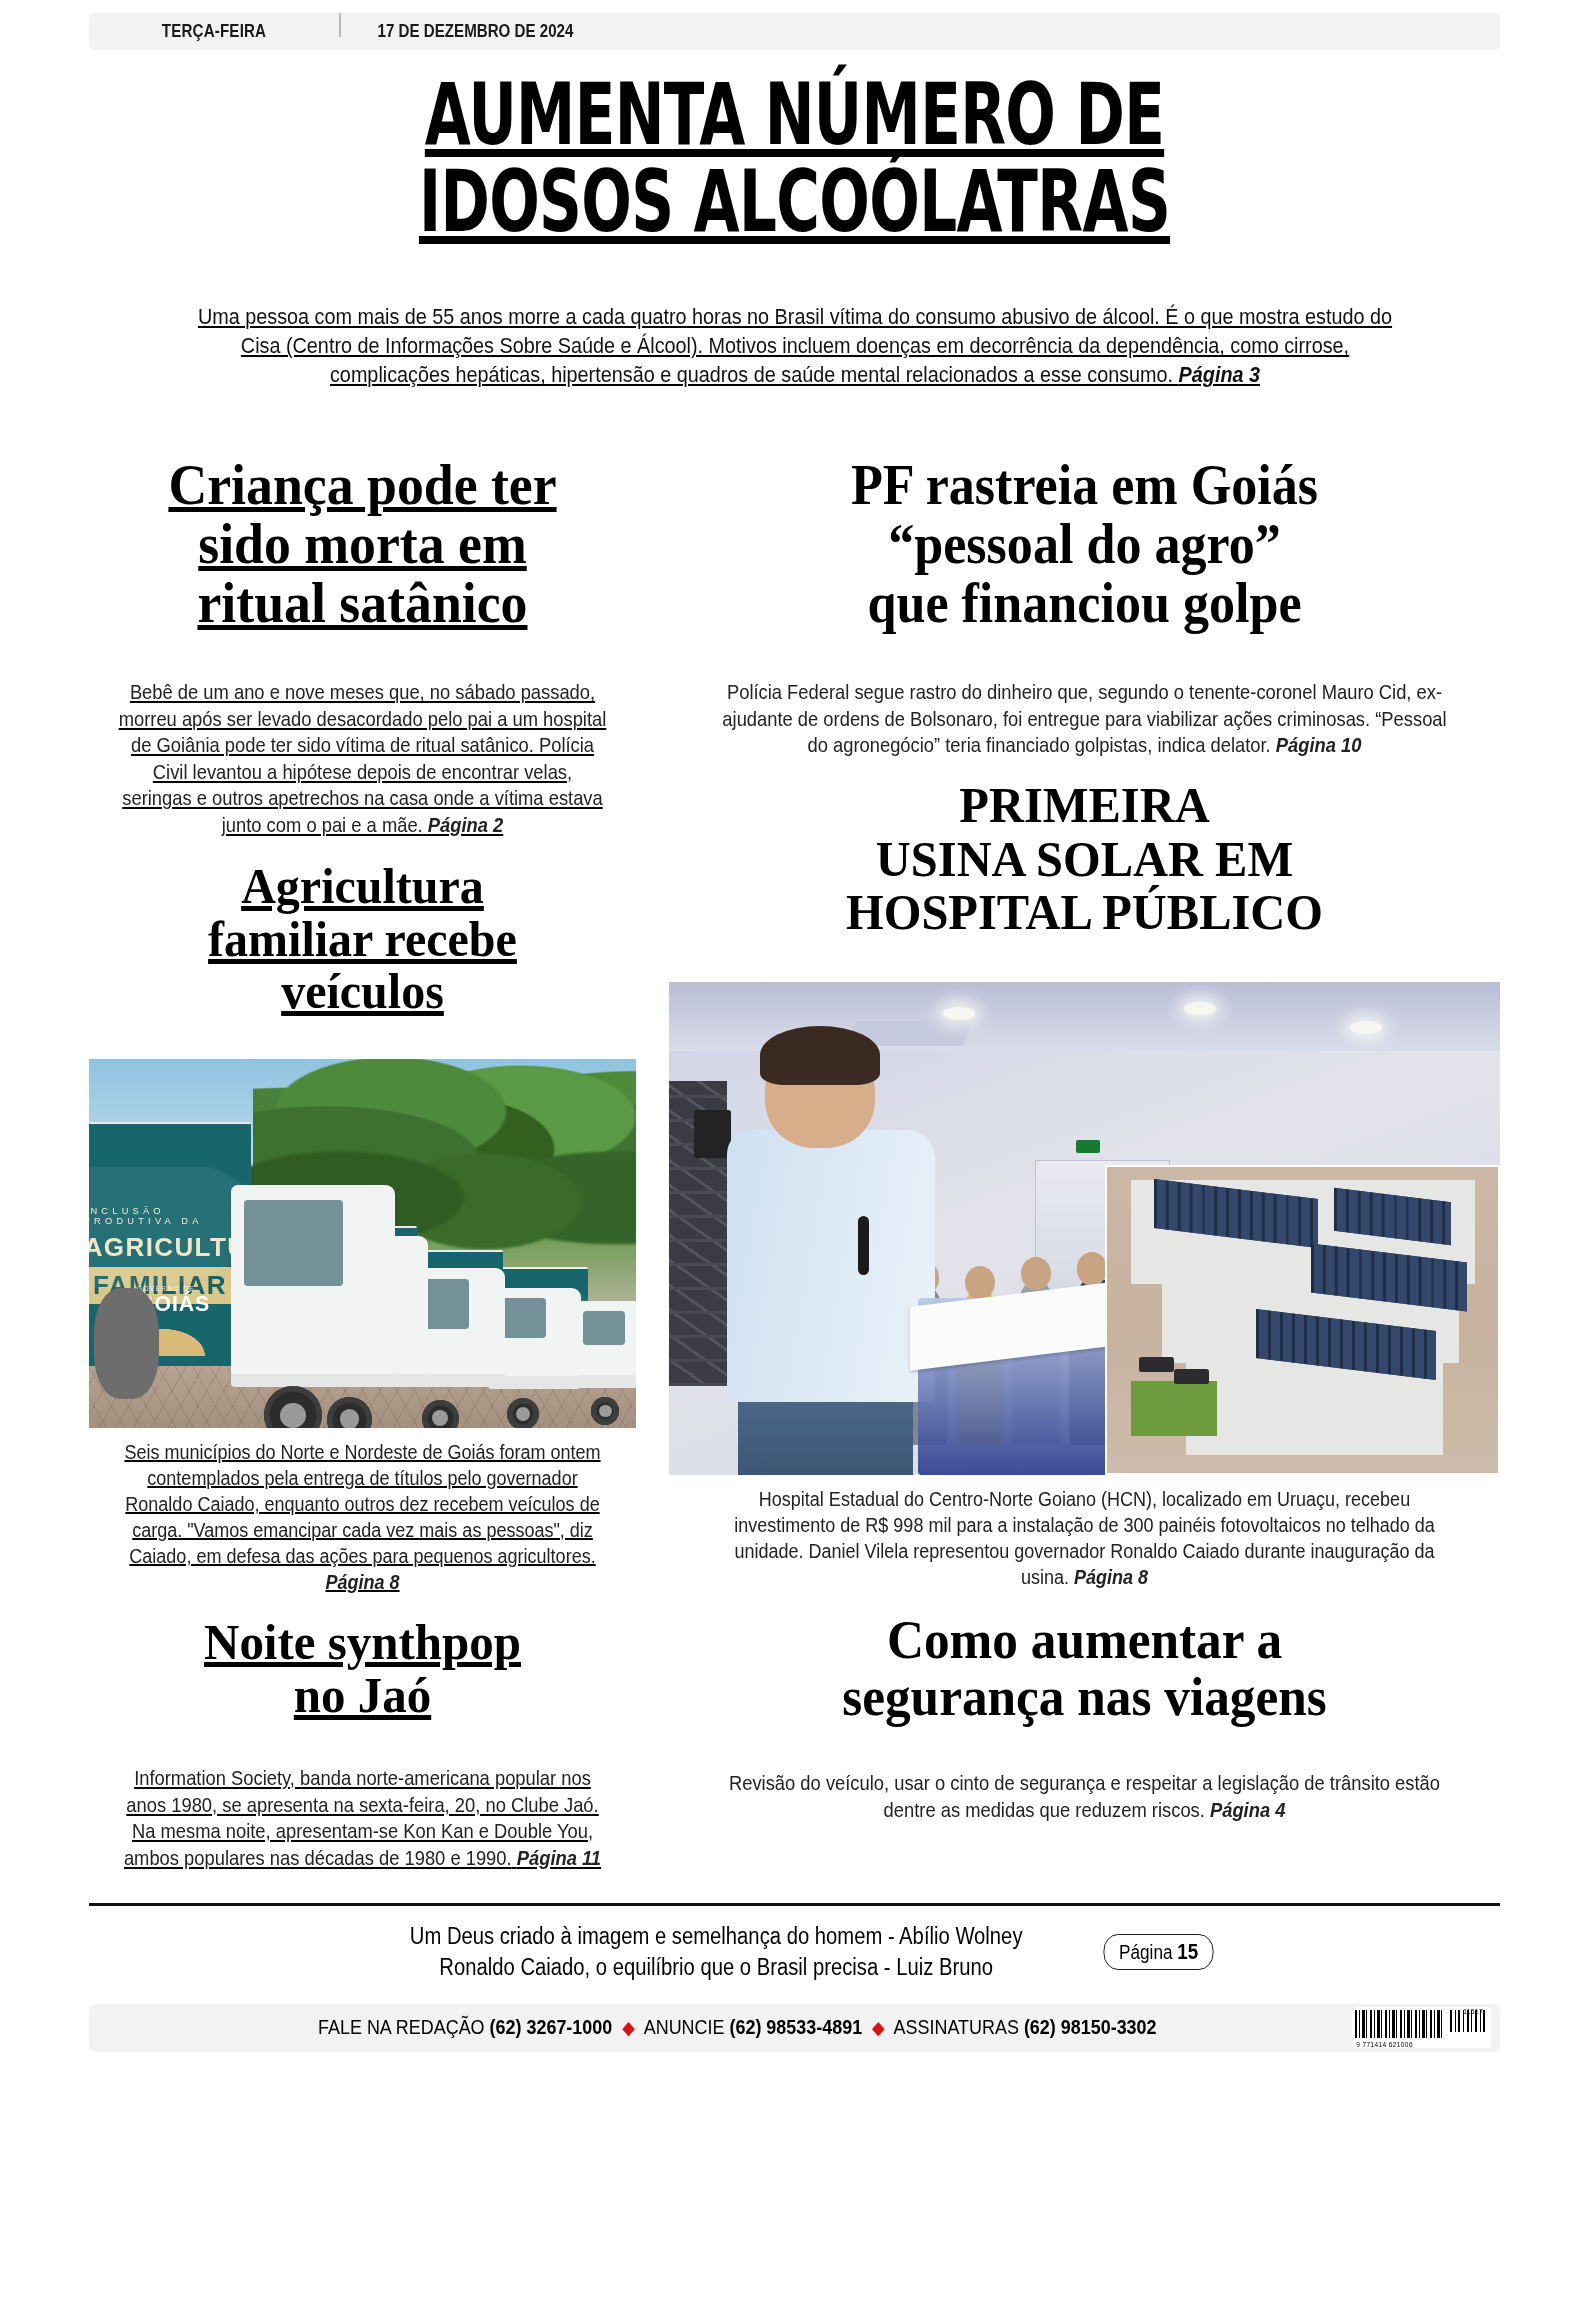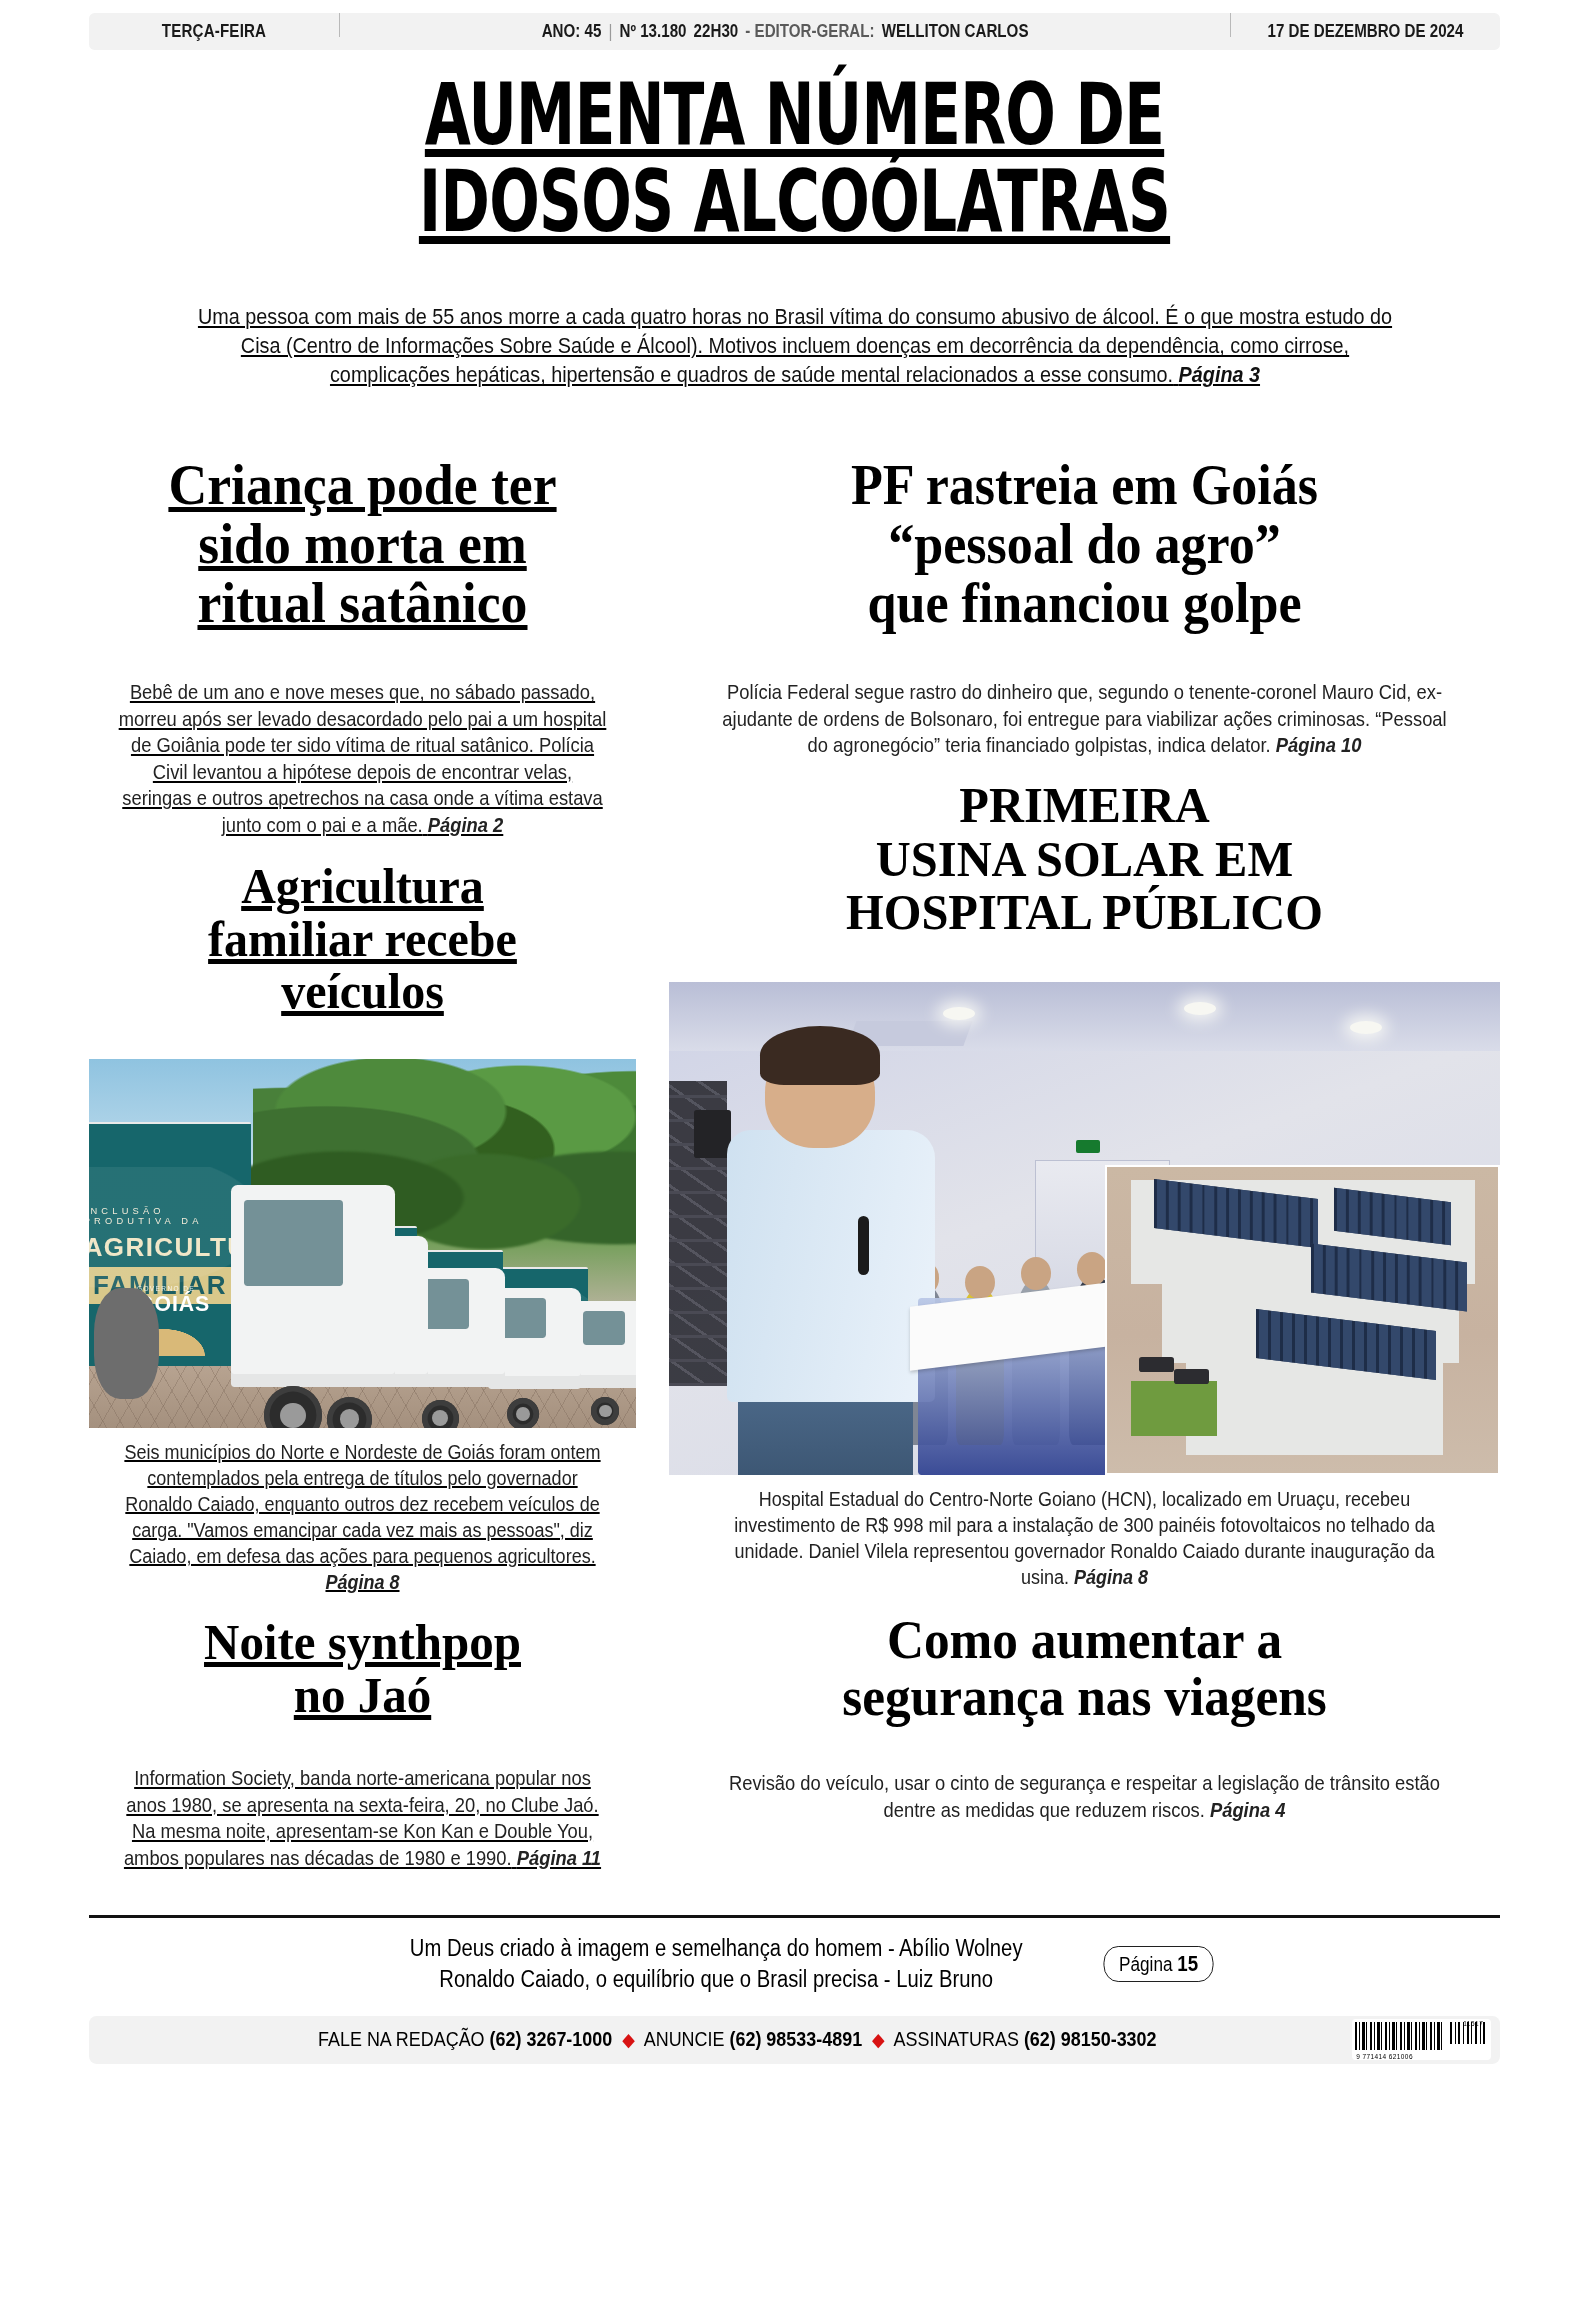--- a/index.html
+++ b/index.html
@@ -286,21 +286,21 @@
     overflow:hidden;
   }
   .roof{position:absolute;background:#e6e7e5;}
   .panels{position:absolute;background:#2b3d5c;
     background-image: repeating-linear-gradient(90deg,#1e2d48 0 2.8px,#33486b 2.8px 12px),
                       repeating-linear-gradient(0deg,rgba(255,255,255,.18) 0 0.9px,transparent 0.9px 10.2px);}
   .grass{position:absolute;background:#6f9b3f;}
   .car{position:absolute;background:#2c2c30;border-radius:2.8px;}
 
   
-  .opinion-wrap { margin: 24px 89px 0 89px; }
+  .opinion-wrap { margin: 12px 89px 0 89px; }
   .opinion-rule { height: 2.8px; background: #111; }
   .opinion {
     display: flex; align-items: center; justify-content: center;
     gap: 32px; padding: 15px 0 13px 0;
   }
   .opinion-lines {
     font-family: "Liberation Sans Narrow", "Liberation Sans", sans-serif;
     font-size: 23px; line-height: 1.35; text-align: center; transform: scaleX(0.88);
   }
   .opinion-badge {
@@ -364,30 +364,20 @@
 </style>
 </head>
 <body>
 
 <div class="page">
 
 
   <div class="infobar">
     <div class="infobar-cell ib-left">TERÇA-FEIRA</div>
     <div class="ib-sep"></div>
-    <div class="infobar-cell ib-mid">
-      <div class="ib-mid-inner">
-        <span class="ib-strong">ANO: 45</span>
-        <span class="ib-pipe">|</span>
-        <span class="ib-strong">Nº 13.180</span>
-        <span class="ib-time">22H30</span>
-        <span class="ib-editor">- EDITOR-GERAL:</span>
-        <span class="ib-editor-name">WELLITON  CARLOS</span>
-      </div>
-    </div>
     <div class="ib-sep"></div>
     <div class="infobar-cell ib-right">17 DE DEZEMBRO DE 2024</div>
   </div>
 
   <section class="lead-block">
     <h1 class="lead-headline">
       <div>AUMENTA NÚMERO DE</div>
       <div>IDOSOS ALCOÓLATRAS</div>
     </h1>
     <p class="lead-text">

